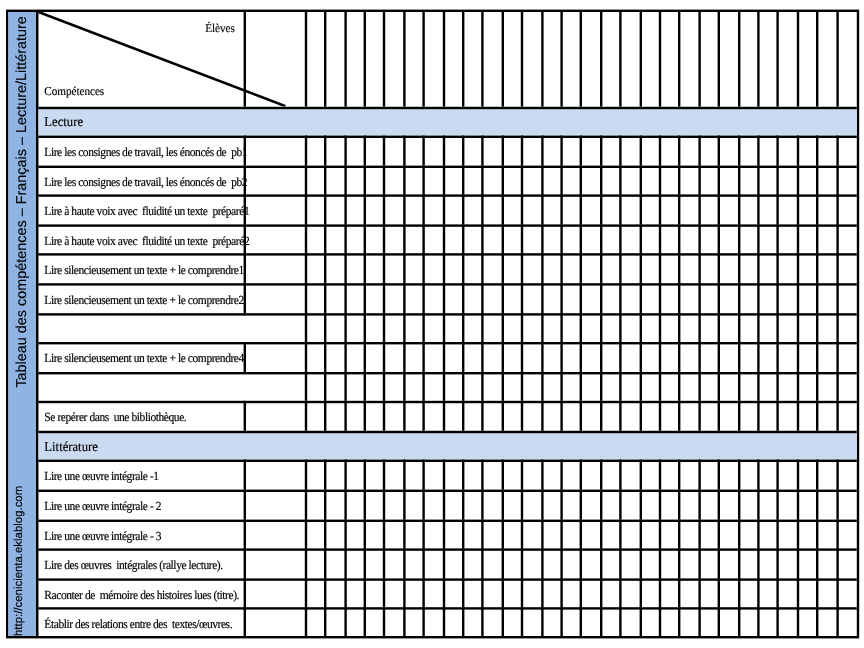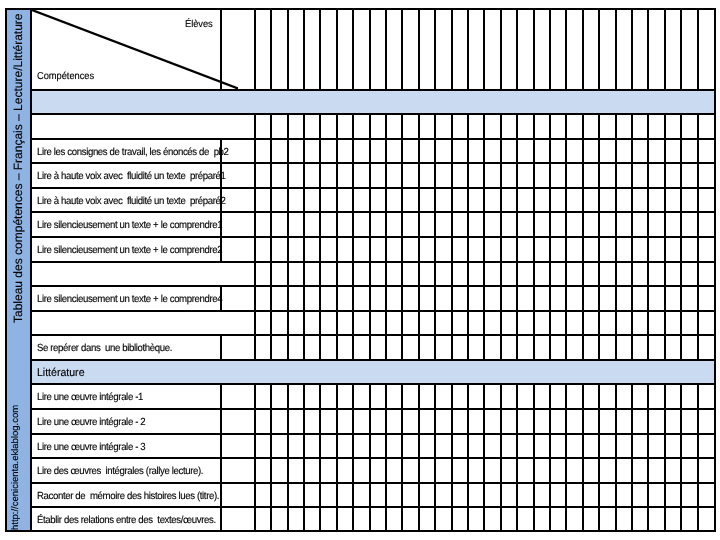--- a/index.html
+++ b/index.html
@@ -33,23 +33,23 @@
     font-family:"Liberation Sans",sans-serif;
     line-height:1; -webkit-text-stroke:0.13px #000;
   }
   
   #vtext-title{ transform: rotate(-90deg); left:4.5px; top:313px; font-size:12px; letter-spacing:0px;}
   #vtext-url{ transform: rotate(-90deg); left:4px; top:520px; font-size:9.5px;}
 
   
   #grid{ position:absolute; left:25px; top:0; right:0; bottom:0;}
   .row{ position:absolute; left:0; right:0; box-sizing:border-box; }
-  .labelcell{ position:absolute; left:0; top:0; bottom:0; width:190px;
+  .labelcell{ position:absolute; left:0; top:0; bottom:0; width:173px;
     box-sizing:border-box; border-right:2px solid #000;
-    display:flex; align-items:center; }
+    display:flex; align-items:center;font-family:Liberation Serif, serif; }
   .labelcell span{ -webkit-text-stroke:0.13px #000; padding-left:5.3px; font-size:10.3px; letter-spacing:-0.4px; color:#000;
     position:relative; top:2.2px; white-space:pre;
     display:inline-block; transform:scaleX(0.935); transform-origin:0 50%; }
   .cols{ position:absolute; left:206.3px; top:0; right:0; bottom:0; }
   .vline{ position:absolute; top:0; bottom:0; width:2px; background:#000; }
   .cell{ position:absolute; top:0; bottom:0; }
   .hline{ position:absolute; left:0; right:0; height:2px; background:#000; }
   .section{ background:#C9DAF1; }
 
   
@@ -132,24 +132,30 @@
             <div class="cell" style="left: 426.49px; width: 16.4034px;"></div>
             <div class="vline" style="left: 425.49px;"></div>
             <div class="cell" style="left: 442.893px; width: 16.4034px;"></div>
             <div class="vline" style="left: 441.893px;"></div>
             <div class="cell" style="left: 459.297px; width: 16.4034px;"></div>
             <div class="vline" style="left: 458.297px;"></div>
           </div>
       </div>
       <div id="body" style="position: absolute; inset: 78.5px 0px 0px;">
           <div class="row section" style="top: 0px; height: 24.583px;">
+            <div class="labelcell" style="border-right: none;">
+              <span style="font-size: 11.3px; letter-spacing: 0px; top: 1.5px; padding-left: 5.3px; transform: scaleX(0.935);">Lecture</span>
+            </div>
             <div class="cols"></div>
             <div class="hline" style="top: 0px;"></div>
           </div>
           <div class="row" style="top: 24.583px; height: 24.583px;">
+            <div class="labelcell">
+              <span>Lire les consignes de travail, les énoncés de  pb1</span>
+            </div>
             <div class="cols">
               <div class="cell" style="left: 0px; width: 16.4034px;"></div>
               <div class="cell" style="left: 16.4034px; width: 16.4034px;"></div>
               <div class="vline" style="left: 15.4034px;"></div>
               <div class="cell" style="left: 32.8069px; width: 16.4034px;"></div>
               <div class="vline" style="left: 31.8069px;"></div>
               <div class="cell" style="left: 49.2103px; width: 16.4034px;"></div>
               <div class="vline" style="left: 48.2103px;"></div>
               <div class="cell" style="left: 65.6138px; width: 16.4034px;"></div>
               <div class="vline" style="left: 64.6138px;"></div>

